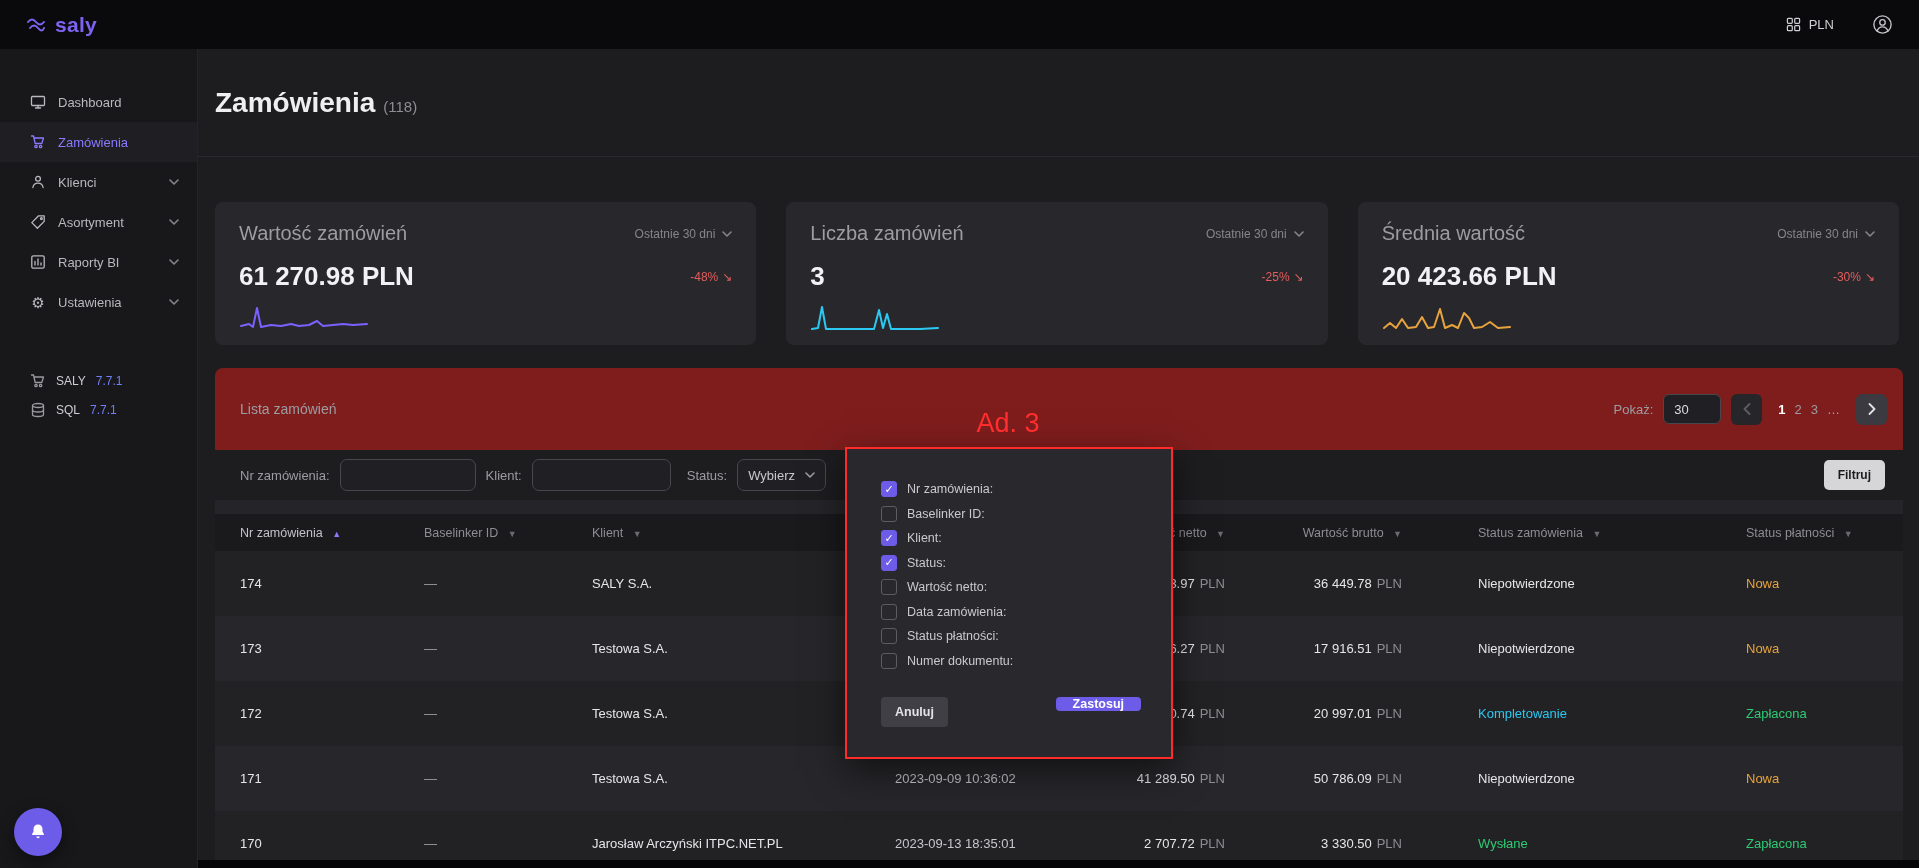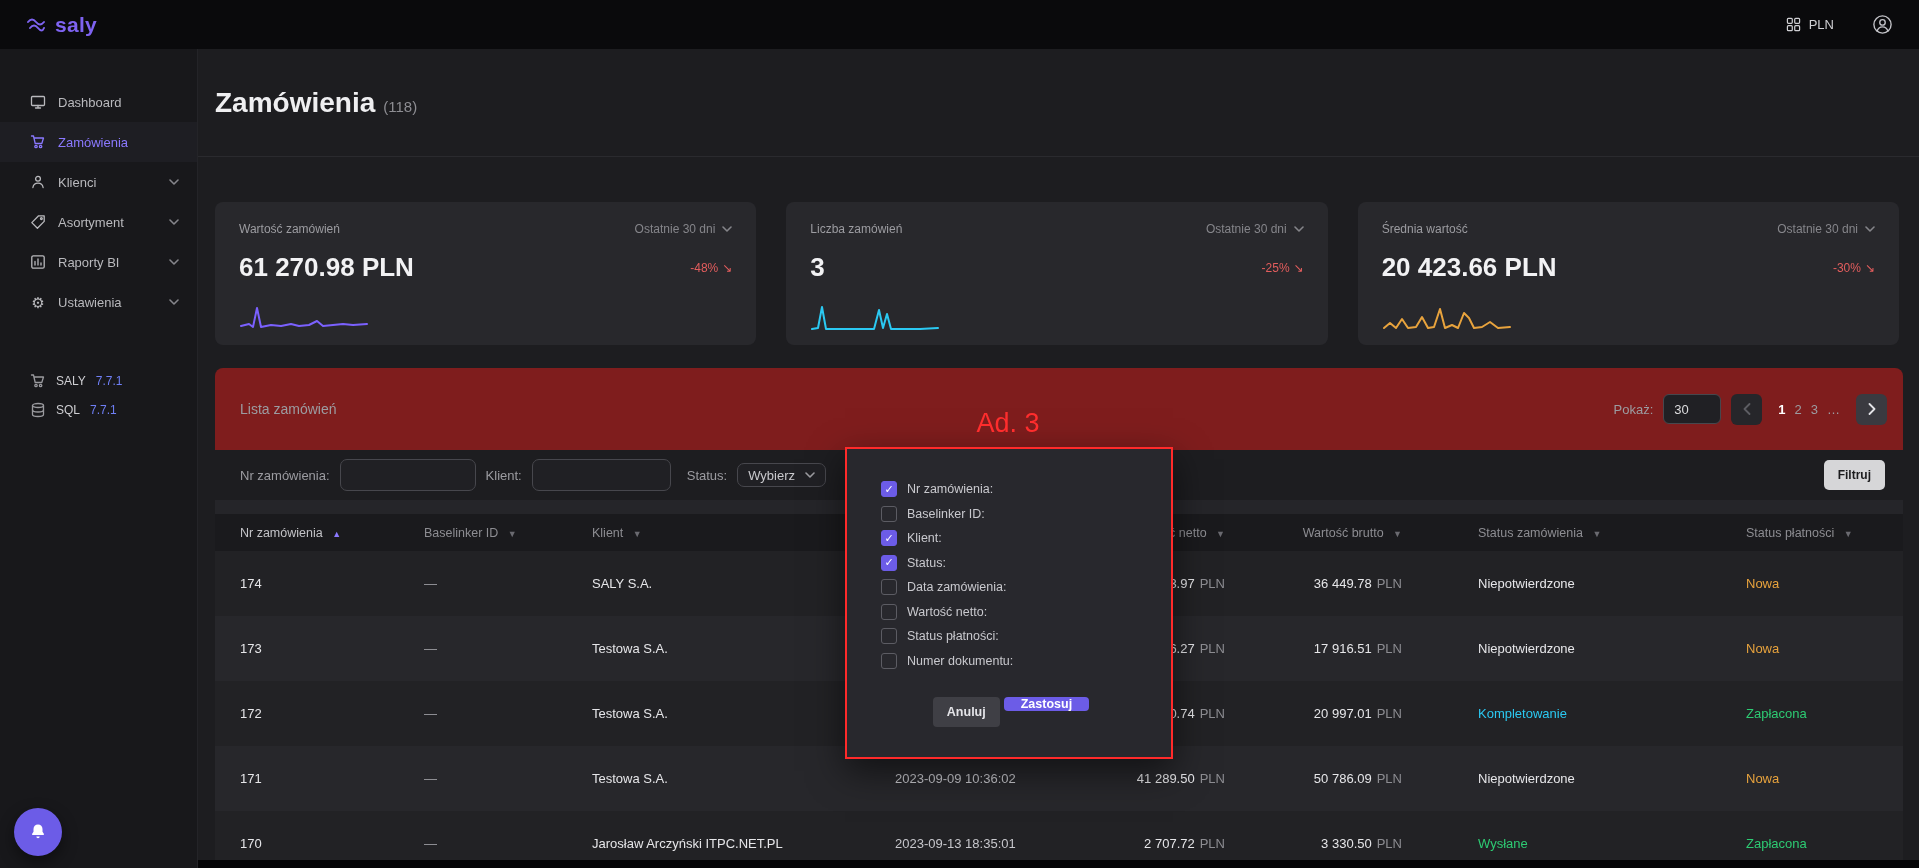--- a/index.html
+++ b/index.html
@@ -33,21 +33,21 @@
   
   .main { position:absolute; left:198px; top:49px; right:0; bottom:0; display:flex; flex-direction:column; }
   .page-header { height:108px; border-bottom:1px solid #2a2a2e; display:flex; align-items:center;
                  padding:0 20px 0 17px; flex:0 0 auto; }
   .page-title { font-size:28px; font-weight:bold; color:#efeff1; }
   .page-count { font-size:15px; color:#8d8d92; font-weight:normal; margin-left:8px; }
 
   .cards { display:flex; gap:30px; margin:45px 20px 0 17px; flex:0 0 auto; }
   .card { flex:1; height:143px; background:#28282c; border-radius:8px; padding:20px 24px; position:relative; }
   .card-top { display:flex; justify-content:space-between; align-items:center; }
-  .card-title { font-size:12px; color:#9c9ca1; }
+  .card-title { font-size:20px; color:#9c9ca1; }
   .card-period { font-size:12px; color:#85858a; display:flex; gap:7px; align-items:center; cursor:pointer; }
   .card-mid { display:flex; justify-content:space-between; align-items:center; margin-top:16px; }
   .card-value { font-size:26px; font-weight:bold; color:#f2f2f4; }
   .card-change { font-size:12px; color:#e35d5d; display:flex; gap:4px; align-items:center; }
   .spark { position:absolute; left:24px; bottom:9px; }
   .spark polyline { fill:none; stroke-width:2; stroke-linecap:round; stroke-linejoin:round; }
 
   
   .panel { margin:23px 16px 0 17px; background:#7f1d1d; border-radius:8px 8px 0 0; flex:1;
            display:flex; flex-direction:column; overflow:hidden; }
@@ -64,21 +64,21 @@
   .page-nums { display:flex; gap:9px; font-size:13px; color:#9c9ca1; margin:0 6px; }
   .page-num { cursor:pointer; }
   .page-num.current { color:#ffffff; font-weight:bold; }
 
   .filterbar { height:50px; background:#1d1d20; display:flex; align-items:center; padding:0 18px 0 25px;
                gap:10px; flex:0 0 auto; }
   .f-label { font-size:13px; color:#9c9ca1; }
   .f-input { width:136px; height:32px; background:#202024; border:1px solid #47474d; border-radius:7px;
              color:#dcdcde; font-size:13px; padding:0 10px; outline:none; font-family:inherit; }
   .f-input.client { width:139px; margin-right:6px; }
-  .f-select { height:24px; min-width:86px; background:#202024; border:1px solid #47474d; border-radius:7px;
+  .f-select { height:32px; min-width:86px; background:#202024; border:1px solid #47474d; border-radius:7px;
               color:#c9c9cd; font-size:13px; padding:0 10px; display:flex; align-items:center; gap:10px; cursor:pointer; }
   .filtruj { margin-left:auto; height:30px; padding:0 14px; background:#d6d6d8; color:#1c1c1e;
              font-weight:bold; font-size:12px; border-radius:5px; border:none; cursor:pointer; font-family:inherit; }
 
   .spacer-row { height:14px; background:#252529; flex:0 0 auto; }
 
   .thead, .trow { display:grid; grid-template-columns:184px 168px 303px 195px 135px 177px 344px 1fr;
                   padding:0 20px 0 25px; align-items:center; }
   .thead { height:37px; background:#1a1a1d; font-size:12.5px; color:#8d8d92; flex:0 0 auto; }
   .th { cursor:pointer; white-space:nowrap; }
@@ -100,21 +100,21 @@
   .popup { position:absolute; left:845px; top:447px; width:328px; height:312px; background:#28282d;
            border:2px solid #ff2a2a; z-index:30; box-shadow:0 12px 34px rgba(0,0,0,.55);
            padding:28px 0 0 34px; }
   .cb-row { display:flex; align-items:center; gap:10px; height:24.5px; cursor:pointer; }
   .cb { width:16px; height:16px; border:1px solid #5c5c63; border-radius:3px; flex:0 0 16px;
         display:flex; align-items:center; justify-content:center; font-size:11px; color:#fff; background:transparent; }
   .cb .mark { display:none; line-height:1; }
   .cb-row.checked .cb { background:#6c5ce7; border-color:#6c5ce7; }
   .cb-row.checked .cb .mark { display:block; }
   .cb-label { font-size:12.5px; color:#c9c9ce; }
-  .popup-actions { display:flex; gap:4px; justify-content:center; margin:24px 30px 0 0; }
+  .popup-actions { display:flex; gap:4px; justify-content:space-between; margin:24px 30px 0 0; }
   .btn-cancel { height:30px; padding:0 14px; background:#3f3f45; color:#e4e4e8; border:none; border-radius:4px;
                 font-size:12.5px; font-weight:bold; cursor:pointer; font-family:inherit; }
   .btn-apply { height:14px; padding:0 17px; background:#6c5ce7; color:#fff; border:none; border-radius:4px;
                font-size:12.5px; font-weight:bold; cursor:pointer; font-family:inherit; }
 
   .annotation { position:absolute; left:938px; top:408px; width:140px; text-align:center;
                 color:#ff2d2d; font-size:27px; z-index:31; }
 
   .fab { position:absolute; left:14px; top:808px; width:48px; height:48px; border-radius:50%;
          background:#6c5ce7; border:none; display:flex; align-items:center; justify-content:center;
@@ -492,25 +492,25 @@
       <span class="cb-label">Klient:</span>
     </div>
     <div class="cb-row checked">
       <span class="cb">
           <span class="mark">✓</span>
         </span>
       <span class="cb-label">Status:</span>
     </div>
     <div class="cb-row">
       <span class="cb"></span>
-      <span class="cb-label">Data zamówienia:</span>
+      <span class="cb-label">Wartość netto:</span>
     </div>
     <div class="cb-row">
       <span class="cb"></span>
-      <span class="cb-label">Wartość netto:</span>
+      <span class="cb-label">Data zamówienia:</span>
     </div>
     <div class="cb-row">
       <span class="cb"></span>
       <span class="cb-label">Status płatności:</span>
     </div>
     <div class="cb-row">
       <span class="cb"></span>
       <span class="cb-label">Numer dokumentu:</span>
     </div>
     <div class="popup-actions">

